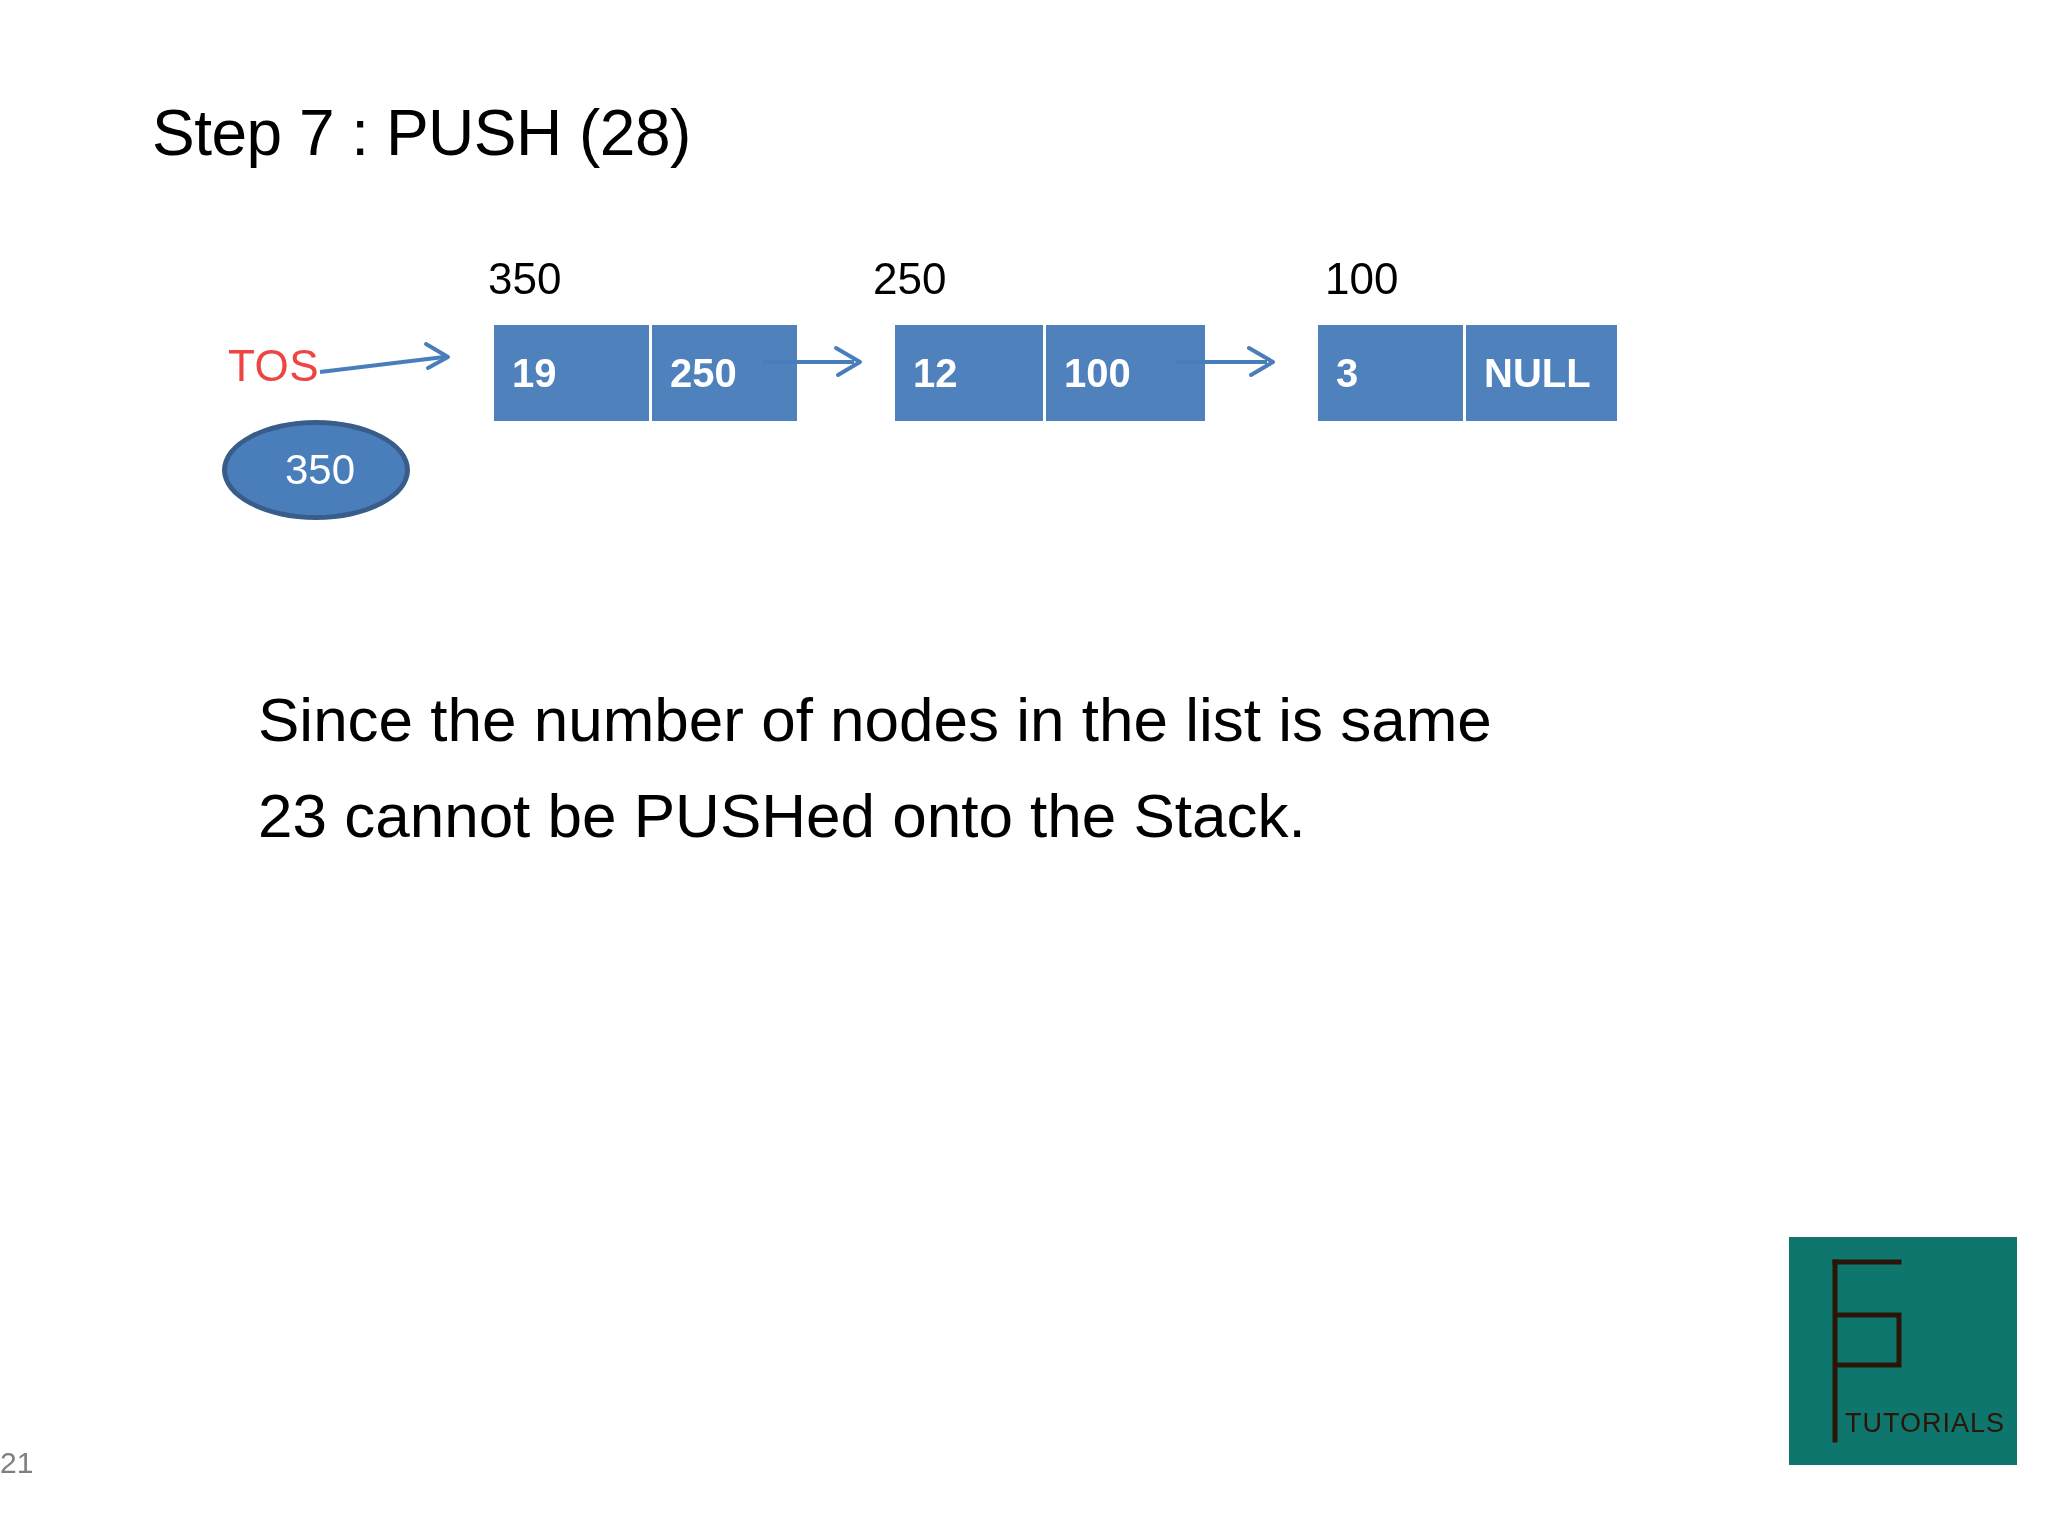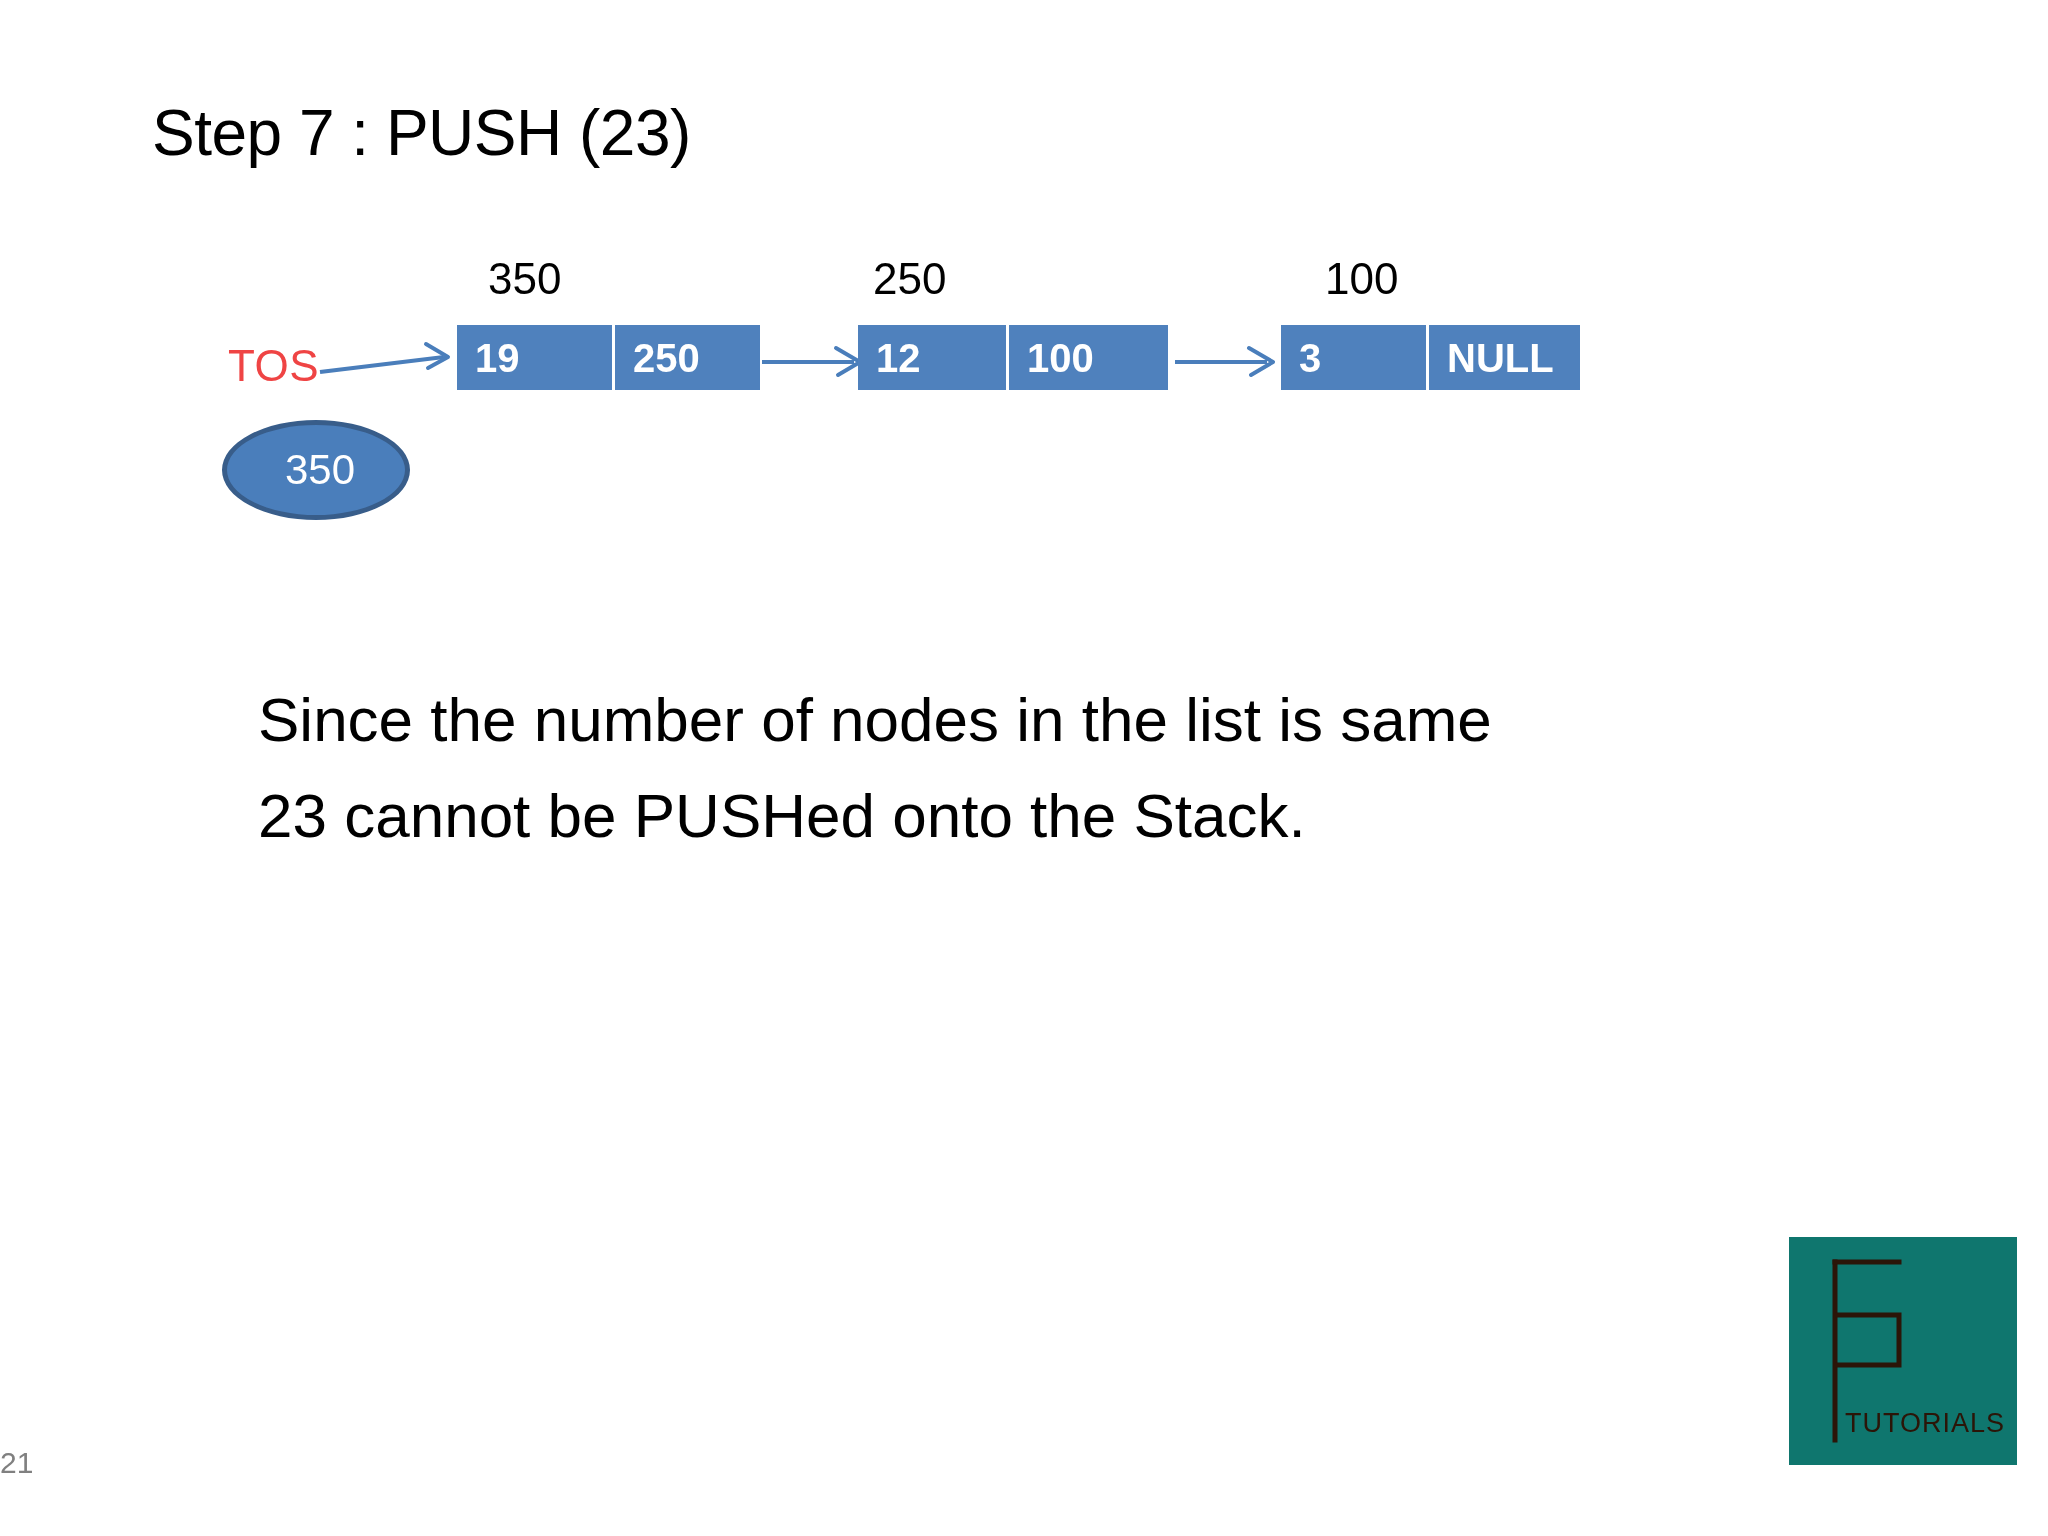--- a/index.html
+++ b/index.html
@@ -66,22 +66,23 @@
     font-weight: 400;
     color: #000000;
     text-align: left;
     white-space: nowrap;
   }
 
   
   .node {
     position: absolute;
     top: 325px;
-    height: 65px;
+    height: 96px;
     display: flex;
+    margin-left: 37px;
   }
   .cell {
     background: #4F81BD;
     color: #ffffff;
     font-size: 40px;
     font-weight: bold;
     display: flex;
     align-items: center;
     padding-left: 18px;
     box-sizing: border-box;
@@ -166,21 +167,21 @@
     bottom: 26px;
     font-size: 27px;
     letter-spacing: 1px;
     color: #2b1508;
     font-family: "Liberation Sans", sans-serif;
   }
 </style>
 </head>
 <body>
 
-<div class="slide-title">Step 7 : PUSH (23)</div>
+<div class="slide-title">Step 7 : PUSH (28)</div>
 
 <div class="diagram">
 
   <div class="tos-label">TOS</div>
 
   <div class="tos-arrow">
     <svg width="140" height="48" viewBox="0 0 140 48">
       <path d="M2 34 L126 19" stroke="#4A7EBB" stroke-width="4" fill="none"></path>
       <path d="M108 6 L130 19 L110 30" stroke="#4A7EBB" stroke-width="4" fill="none" stroke-linecap="round" stroke-linejoin="round"></path>
     </svg>

